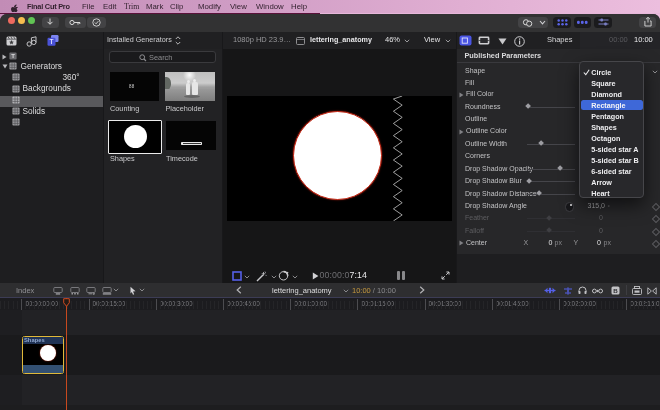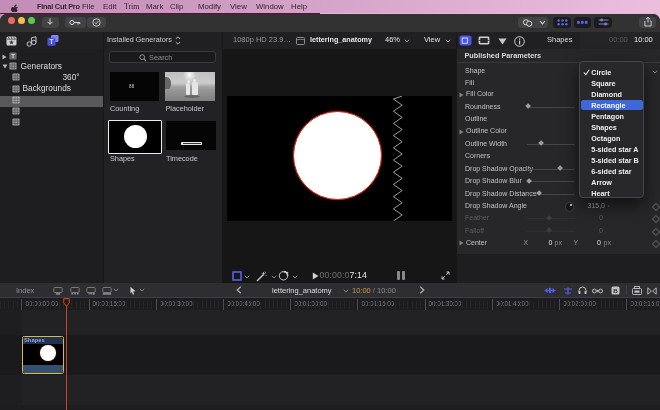--- a/index.html
+++ b/index.html
@@ -102,21 +102,21 @@
     <svg class="abs" style="left:643.5px;top:3px" width="8" height="10" viewBox="0 0 8 10">
       <path d="M1 4 H0.9 V9 H7.1 V4 H6" stroke="#d8d8d8" stroke-width="0.9" fill="none"></path>
       <path d="M4 0.6 V5.5 M2 2.2 L4 0.3 L6 2.2" stroke="#d8d8d8" stroke-width="0.9" fill="none"></path>
     </svg>
   </div>
   <div class="abs" id="menubar">
     <svg class="abs" style="left:10px;top:2.5px" width="9" height="10" viewBox="0 0 9 10">
       <path d="M4.6 2.6c.5-.7 1.3-1.1 2-1.1.1.8-.2 1.5-.7 2.1-.5.6-1.2 1-2 .9-.1-.7.3-1.4.7-1.9z" fill="#33222f"></path>
       <path d="M6.9 4.2c-1 0-1.8.6-2.3.6-.5 0-1.2-.6-2-.6-1 0-2 .9-2 2.5 0 1.6 1.2 3.4 2.1 3.4.5 0 1-.4 1.8-.4.8 0 1.2.4 1.8.4.9 0 1.9-1.7 2-2.3-1.4-.6-1.6-2.9.6-3.1-.6-.5-1.3-.5-2-.5z" fill="#33222f" transform="scale(0.85) translate(0.6,0.6)"></path>
     </svg>
-    <span class="mitem" style="left:27px;font-weight:bold;font-size:7.4px;letter-spacing:-0.25px;margin-left:10px;">Final Cut Pro</span>
+    <span class="mitem" style="left:27px;font-weight:bold;font-size:7.4px;letter-spacing:-0.25px;">Final Cut Pro</span>
     <span class="mitem" style="left:82px;">File</span>
     <span class="mitem" style="left:103px;text-align:center;">Edit</span>
     <span class="mitem" style="left:124px;font-family:Liberation Serif, serif;">Trim</span>
     <span class="mitem" style="left:146px;">Mark</span>
     <span class="mitem" style="left:170px;">Clip</span>
     <span class="mitem" style="left:198px;">Modify</span>
     <span class="mitem" style="left:230px;">View</span>
     <span class="mitem" style="left:256px;text-align:center;">Window</span>
     <span class="mitem" style="left:291px;">Help</span>
   </div>
@@ -205,20 +205,21 @@
       </svg>
     <span class="srow" style="left:22.5px;top:34.7px;">Backgrounds</span>
     <svg class="abs" style="left:11.5px;top:47.3px" width="8" height="8" viewBox="0 0 8 8">
         <rect x="0.4" y="0.4" width="7.2" height="7.2" rx="1" fill="#b0b0b3"></rect>
         <path d="M0.4 3 H7.6 M0.4 5.4 H7.6 M3 0.4 V7.6 M5.4 0.4 V7.6" stroke="#4a4a4d" stroke-width="0.6"></path>
       </svg>
     <svg class="abs" style="left:11.5px;top:58.6px" width="8" height="8" viewBox="0 0 8 8">
         <rect x="0.4" y="0.4" width="7.2" height="7.2" rx="1" fill="#99999c"></rect>
         <path d="M0.4 3 H7.6 M0.4 5.4 H7.6 M3 0.4 V7.6 M5.4 0.4 V7.6" stroke="#4a4a4d" stroke-width="0.6"></path>
       </svg>
+    <span class="srow" style="left:22.5px;top:57.3px;">Solids</span>
     <svg class="abs" style="left:11.5px;top:69.9px" width="8" height="8" viewBox="0 0 8 8">
         <rect x="0.4" y="0.4" width="7.2" height="7.2" rx="1" fill="#99999c"></rect>
         <path d="M0.4 3 H7.6 M0.4 5.4 H7.6 M3 0.4 V7.6 M5.4 0.4 V7.6" stroke="#4a4a4d" stroke-width="0.6"></path>
       </svg>
   </div>
   <div class="abs" id="browser">
     <div class="abs" style="left:6px;top:2px;width:107px;height:12px;background:#1a1a1c;border:1px solid #3a3a3d;border-radius:3px;box-sizing:border-box;"></div>
     <svg class="abs" style="left:36px;top:5px" width="8" height="8" viewBox="0 0 8 8">
       <circle cx="3.2" cy="3.2" r="2.4" fill="none" stroke="#8e8e91" stroke-width="1"></circle>
       <path d="M5 5 L7 7" stroke="#8e8e91" stroke-width="1.1"></path>

